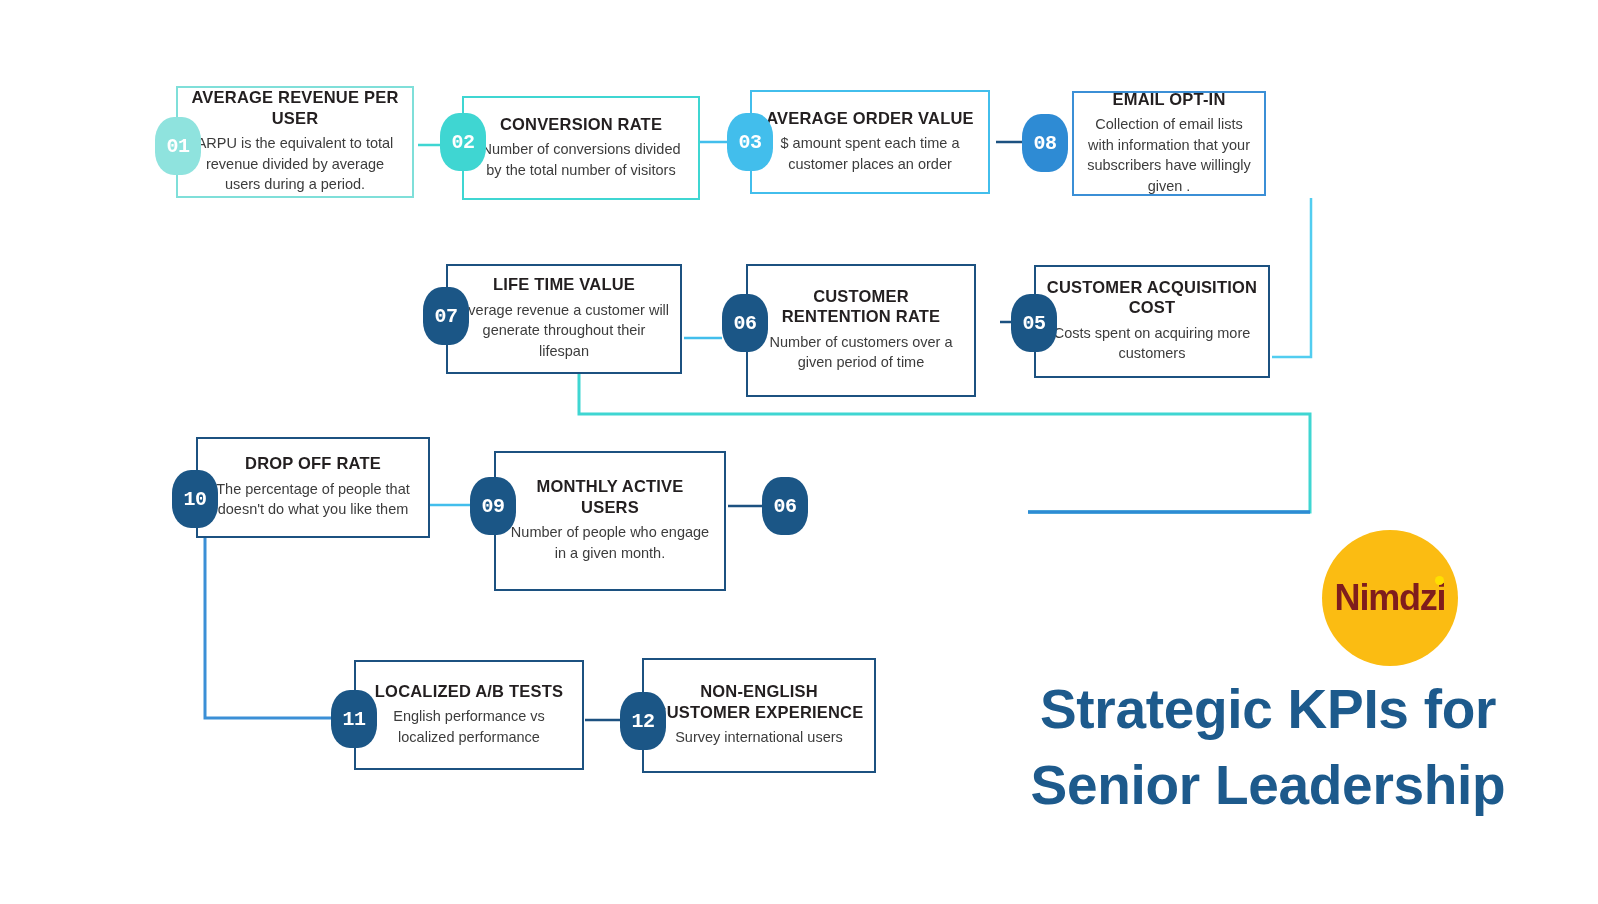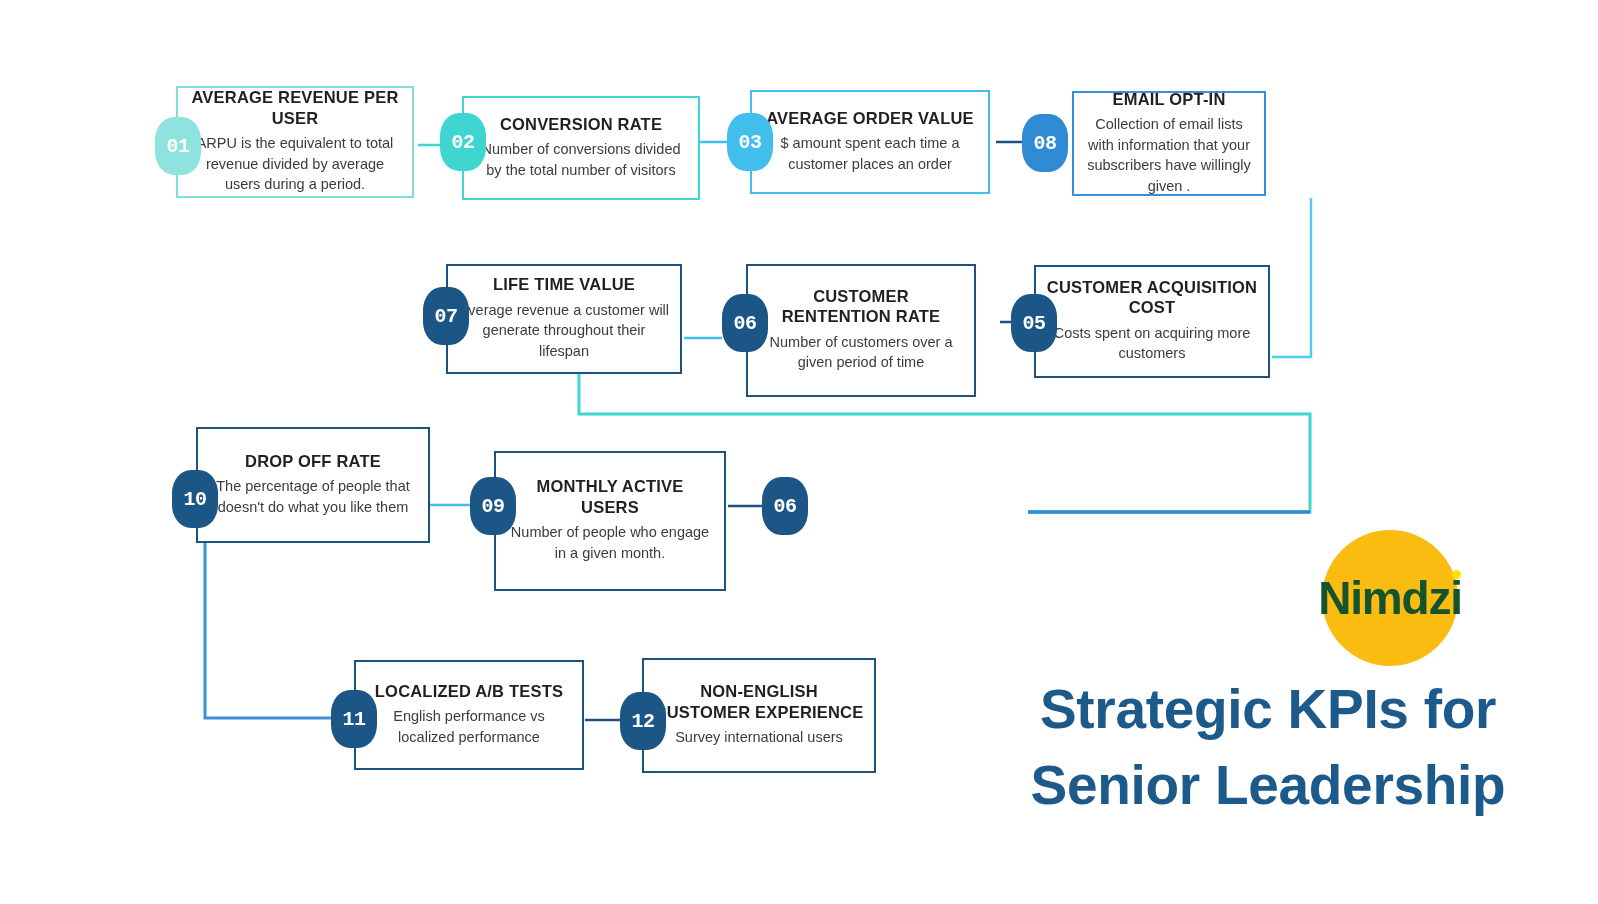--- a/index.html
+++ b/index.html
@@ -80,23 +80,23 @@
     height: 136px;
     border-radius: 50%;
     background: #FBBC12;
     display: flex;
     align-items: center;
     justify-content: center;
     z-index: 4;
   }
   #logo-wordmark {
     position: relative;
-    font-size: 46px;
-    font-weight: bold;
-    color: #14532d;
+    font-size: 36px;
+    font-weight: bold;
+    color: #7f1d1d;
     letter-spacing: -1.2px;
     font-family: "Liberation Sans", sans-serif;
   }
   #logo-dot {
     position: absolute;
     right: 1px;
     top: -1px;
     width: 9px;
     height: 9px;
     border-radius: 50%;
@@ -182,21 +182,21 @@
     <div class="kpi-desc">Number of customers  over a given period of time</div>
   </div>
   <div class="badge" style="left:722px; top:294px; background:#1B5686;">06</div>
 
   <div class="kpi-box" style="left:1034px; top:265px; width:236px; height:113px; border-color:#1C5180;">
     <div class="kpi-title">CUSTOMER ACQUISITION COST</div>
     <div class="kpi-desc">Costs spent on acquiring more customers</div>
   </div>
   <div class="badge" style="left:1011px; top:294px; background:#1B5686;">05</div>
 
-  <div class="kpi-box" style="left:196px; top:427px; width:234px; height:116px; border-color:#1C5180;">
+  <div class="kpi-box" style="left:196px; top:437px; width:234px; height:101px; border-color:#1C5180;">
     <div class="kpi-title">DROP OFF RATE</div>
     <div class="kpi-desc">The percentage of people that doesn't do what you like them</div>
   </div>
   <div class="badge" style="left:172px; top:470px; background:#1B5686;">10</div>
 
   <div class="kpi-box" style="left:494px; top:451px; width:232px; height:140px; border-color:#1C5180;">
     <div class="kpi-title">MONTHLY ACTIVE USERS</div>
     <div class="kpi-desc">Number of people who engage in a given month.</div>
   </div>
   <div class="badge" style="left:470px; top:477px; background:#1B5686;">09</div>

